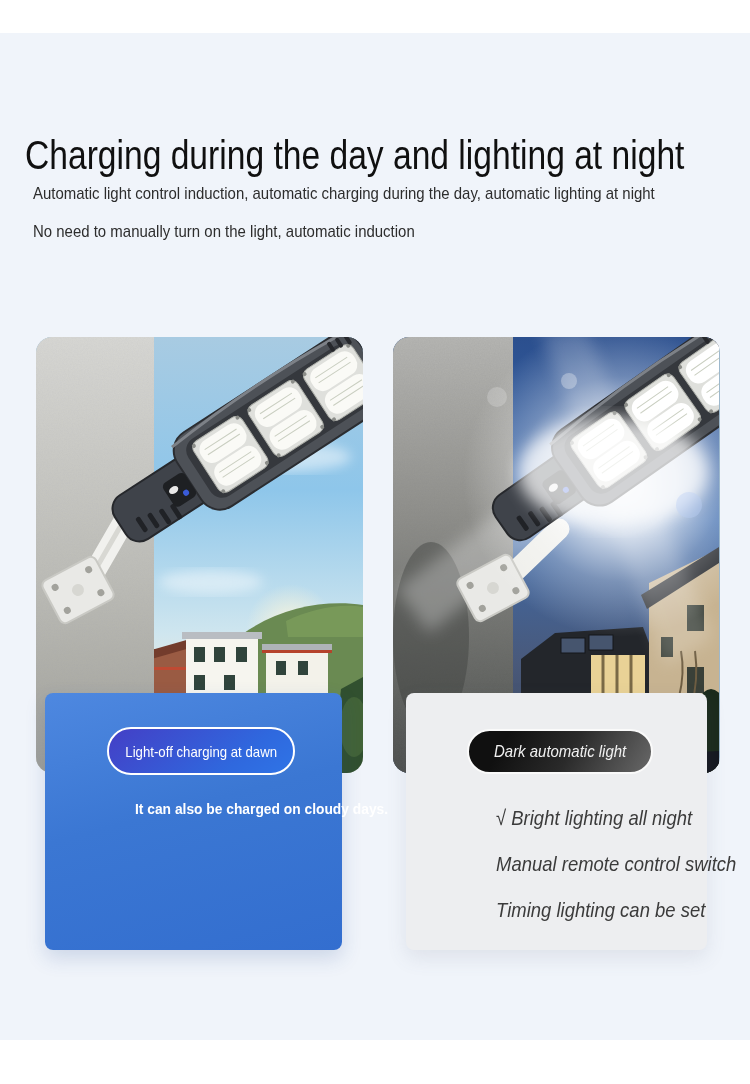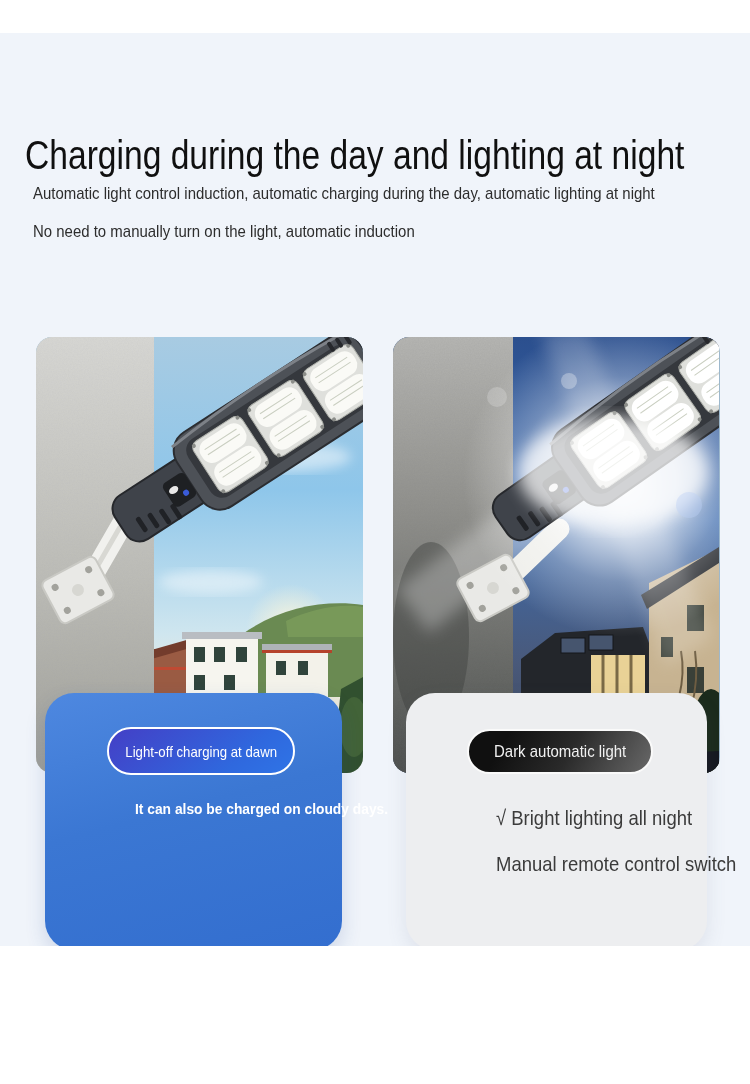--- a/index.html
+++ b/index.html
@@ -1,32 +1,32 @@
 <!DOCTYPE html>
 <html><head>
 <meta charset="utf-8">
 <style>
   html,body{margin:0;padding:0;}
   body{font-family:"Liberation Sans","DejaVu Sans",sans-serif;background:#ffffff;}
-  #screen{position:relative;width:750px;height:946px;background:#7dd3fc;overflow:hidden;}
+  #screen{position:relative;width:750px;height:1084px;background:#7dd3fc;overflow:hidden;}
   .section-bg{position:absolute;left:0;top:33px;width:750px;height:1007px;background:#f0f4fa;}
   .cx{display:inline-block;white-space:nowrap;transform-origin:left center;}
   .cx84{transform:scaleX(.84);}
   .cx88{transform:scaleX(.88);}
   .cx92{transform:scaleX(.92);}
   .cxc{display:inline-block;white-space:nowrap;transform-origin:center center;transform:scaleX(.88);}
   .page-title{position:absolute;left:25px;top:104px;font-size:40px;font-weight:400;color:#101010;line-height:1.2;}
   .subtitle{position:absolute;left:33px;font-size:17px;font-weight:400;color:#2d2d2d;line-height:1.3;}
   .sub1{top:183px;} .sub2{top:221px;}
   .panel{position:absolute;top:337px;width:327px;height:436px;border-radius:16px;overflow:hidden;background:#9db8cc;}
   .panel-day{left:36px;} .panel-night{left:393px;}
   .panel svg{display:block;}
-  .card{position:absolute;top:693px;height:257px;border-radius:29px;}
+  .card{position:absolute;top:693px;height:257px;border-radius:8px;}
   .card-day{left:45px;width:297px;background:linear-gradient(165deg,#4e88e0 0%,#3b77d3 45%,#336ecf 100%);box-shadow:0 8px 20px rgba(40,80,150,.18);}
-  .card-night{left:406px;width:301px;background:#edeef0;box-shadow:0 8px 20px rgba(90,100,120,.12);}
+  .card-night{left:406px;width:301px;background:#edeef0;box-shadow:0 8px 20px rgba(90,100,120,.12);font-style:italic;}
   .pill{position:absolute;display:flex;align-items:center;justify-content:center;border-radius:26px;}
   .pill-day{left:62px;top:34px;width:184px;height:44px;border:2px solid #ffffff;background:linear-gradient(140deg,#443fc6 0%,#2f68de 70%,#2f74e6 100%);color:#ffffff;font-size:15px;font-weight:400;}
   .pill-night{left:61px;top:36px;width:182px;height:41px;border:2px solid #fafafa;background:linear-gradient(120deg,#101010 20%,#2a2a2a 55%,#6f6f6f 105%);color:#f1f1f1;font-size:17px;font-weight:400;}
   .feat{position:absolute;left:42px;margin-left:48px;}
   .feat-day{color:#ffffff;font-weight:600;}
   .fd1{top:107px;font-size:15px;}
   .fd2{top:152px;font-size:16px;font-weight:700;line-height:1.12;}
   .fd2 .cx{white-space:normal;width:235px;}
   .fd3{top:206px;font-size:16px;}
   .feat-night{color:#3b3b3b;font-weight:400;font-size:21px;}
@@ -286,16 +286,17 @@
     </div>
     <div class="feat feat-day fd1"><span class="cx cx92">It can also be charged on cloudy days.</span></div>
   </div>
 
   <div class="card card-night">
     <div class="pill pill-night">
       <span class="cxc">Dark automatic light</span>
     </div>
     <div class="feat feat-night fn1"><span class="cx cx88">√ Bright lighting all night</span></div>
     <div class="feat feat-night fn2"><span class="cx cx88">Manual remote control switch</span></div>
+    <div class="feat feat-night fn3"><span class="cx cx88">Timing lighting can be set</span></div>
   </div>
 
   <div class="bottom-strip"></div>
 </div>
 
 </body></html>

